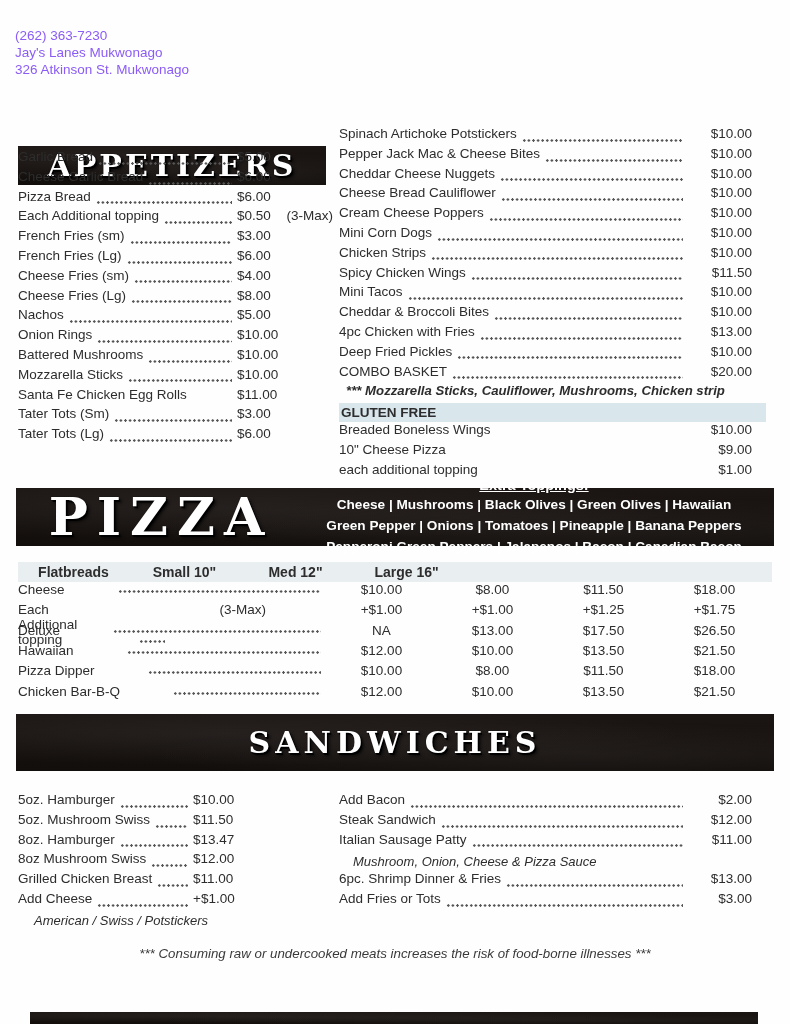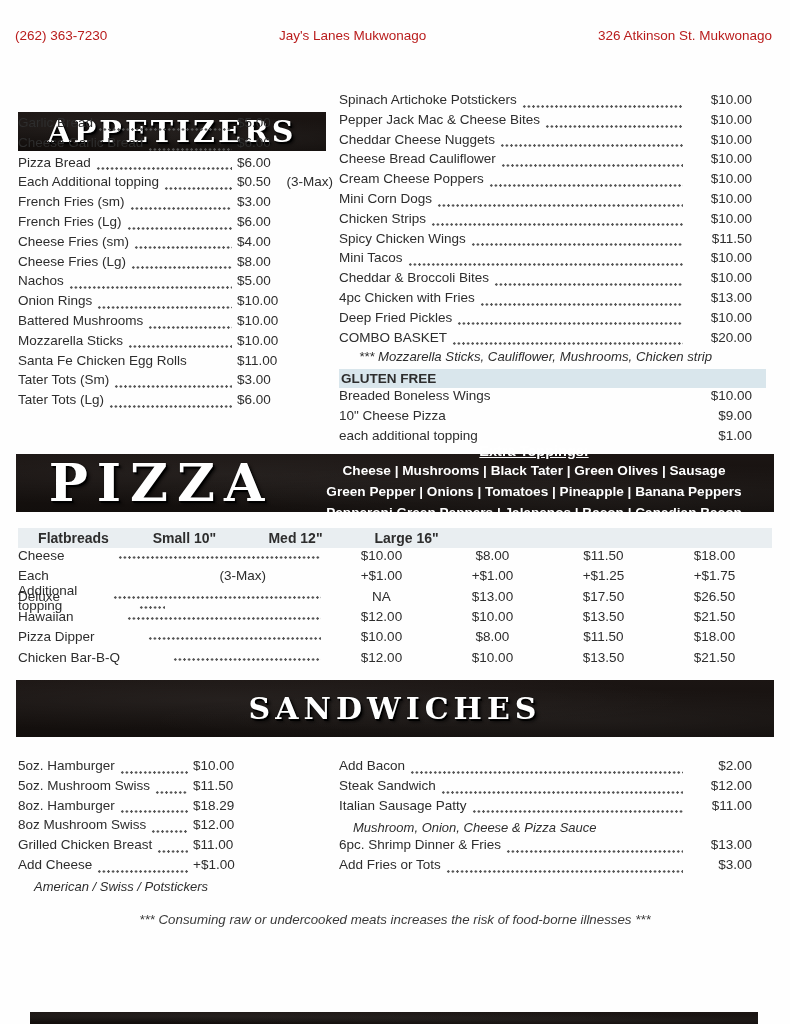--- a/index.html
+++ b/index.html
@@ -5,21 +5,21 @@
   html,body { margin:0; padding:0; background:#e8e8e8; }
   .page {
     position:relative; width:790px; height:1024px; margin:0 auto;
     background:#fefefe; overflow:hidden;
     font-family:"Liberation Sans", sans-serif; color:#2d2d2d;
     box-sizing:border-box;
   }
   
   .topline {
     display:flex; justify-content:space-between; align-items:flex-start;
-    padding:27px 18px 0 15px; font-size:13.5px; line-height:17px; color:#b91c1c;
+    padding:27px 18px 0 15px; font-size:13.5px; line-height:17px; color:#8b5cf6;flex-direction:column;
   }
   
   .banner {
     background:
       radial-gradient(ellipse at 28% 35%, rgba(255,255,255,0.06), transparent 60%),
       radial-gradient(ellipse at 75% 70%, rgba(255,255,255,0.05), transparent 55%),
       linear-gradient(#1b1513, #120e0c);
     background-color:#161110;
   }
   .fancy {
@@ -40,21 +40,21 @@
   .dots {
     flex:1; height:13px; align-self:flex-end; margin:0 5px;
     background-image: radial-gradient(circle, #555 1px, transparent 1.35px);
     background-size:4.6px 4.6px; background-repeat:repeat-x;
     background-position:left bottom 3.5px;
   }
   .dots.hidden { visibility:hidden; }
   .price-l { min-width:50px; text-align:left; white-space:nowrap; }
   .price-r { min-width:52px; text-align:right; margin-left:12px; margin-right:20px; white-space:nowrap; }
   .note-abs { position:absolute; right:-46px; white-space:nowrap; }
-  .combo-note { font-style:italic; text-align:center; font-size:13.2px; height:20px; padding-right:40px; }
+  .combo-note { font-style:italic; text-align:center; font-size:13.2px; height:20px; padding-right:40px;font-weight:bold; }
   .gf-title {
     font-weight:700; font-size:13.5px; height:19px; line-height:19px;
     background:#d9e6ec; margin-right:6px; padding-left:2px;
   }
   
   .pizza-banner {
     margin:6px 16px 0 16px; height:58px; display:flex; align-items:center;
   }
   .pizza-title-box { width:290px; display:flex; justify-content:center; }
   .pizza-title-box .fancy { font-size:52px; letter-spacing:9px; line-height:1; }
@@ -272,21 +272,21 @@
     </div>
   </div>
 
   <div class="banner pizza-banner" style="background-color: rgb(22, 17, 16);">
     <div class="pizza-title-box">
       <span class="fancy">PIZZA</span>
     </div>
     <div class="toppings">
       <div class="toppings-title">Extra Toppings:</div>
       <div id="toppings-lines">
-          <div class="toppings-line">Cheese | Mushrooms | Black Tater | Green Olives | Sausage</div>
+          <div class="toppings-line">Cheese | Mushrooms | Black Olives | Green Olives | Hawaiian</div>
           <div class="toppings-line">Green Pepper | Onions | Tomatoes | Pineapple | Banana Peppers</div>
           <div class="toppings-line">Pepperoni Green Peppers | Jalapenos | Bacon | Canadian Bacon</div>
         </div>
     </div>
   </div>
 
   <div class="pizza-table" id="pizza-table">
       <div class="pt-header">
         <div class="pt-label-col"></div>
         <div class="pt-cells" style="background: rgb(233, 238, 241);">
@@ -373,21 +373,21 @@
             <span class="price-l">$10.00</span>
           </div>
           <div class="row">
             <span class="lbl">5oz. Mushroom Swiss</span>
             <span class="dots"></span>
             <span class="price-l">$11.50</span>
           </div>
           <div class="row">
             <span class="lbl">8oz. Hamburger</span>
             <span class="dots"></span>
-            <span class="price-l">$18.29</span>
+            <span class="price-l">$13.47</span>
           </div>
           <div class="row">
             <span class="lbl">8oz Mushroom Swiss</span>
             <span class="dots"></span>
             <span class="price-l">$12.00</span>
           </div>
           <div class="row">
             <span class="lbl">Grilled Chicken Breast</span>
             <span class="dots"></span>
             <span class="price-l">$11.00</span>

